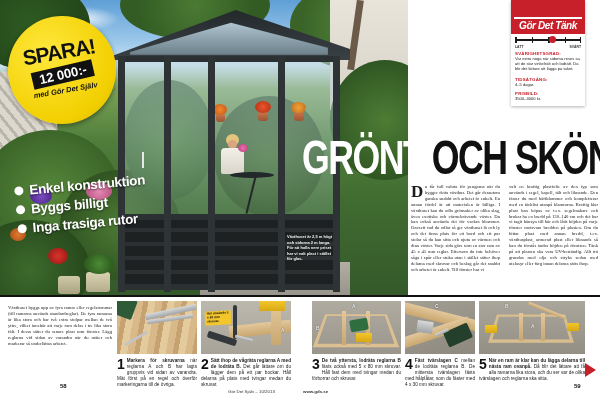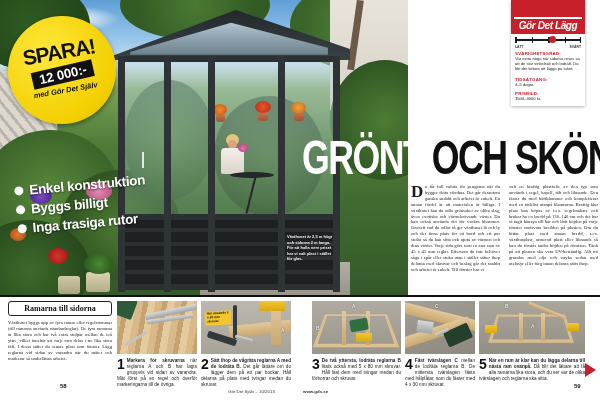--- a/index.html
+++ b/index.html
@@ -222,21 +222,21 @@
         </li>
     </ul>
   </div>
 
   <div class="headline"><span class="hl-white">GRÖNT</span><span class="hl-black"> OCH SKÖNT</span></div>
 
 
   <div class="info-card">
     <div class="card-header">
       <div class="logo-rule"></div>
-      <div class="card-logo">Gör Det Lägg</div>
+      <div class="card-logo">Gör Det Tänk</div>
     </div>
     <div class="scale">
       <div class="scale-track"></div>
       <div class="scale-tick" style="left:0;"></div>
       <div class="scale-tick" style="left:25%;"></div>
       <div class="scale-tick" style="left:50%;"></div>
       <div class="scale-tick" style="left:75%;"></div>
       <div class="scale-tick" style="right:0;"></div>
       <div class="scale-dot"></div>
     </div>
@@ -259,21 +259,20 @@
   </div>
 
   <div class="article">
     <div class="col col1"><span class="dropcap">D</span><span>u får full valuta för pengarna när du bygger detta växthus. Det går dessutom ganska snabbt och arbetet är enkelt. En annan fördel är att materialen är billiga. I växthuset kan du odla grönsaker av olika slag, även exotiska och värmekrävande växter. Du kan också använda det för vackra blommor. Oavsett vad du odlar så ger växthuset lä och ly och det finns plats för ett bord och ett par stolar så du kan sitta och njuta av värmen och dina växter. Varje sida görs som en stor ram av 45 x 45 mm reglar. Eftersom du inte behöver såga i spår eller stuka utan i stället sätter ihop delarna med skruvar och beslag går det snabbt och arbetet är enkelt. Till fönster har vi</span></div>
     <div class="col col2">valt en kraftig plastfolie av den typ som används i segel, kapell, tält och liknande. Den fäster du med häftklammer och kompletterar med en täcklist utanpå klamrarna. Kraftig klar plast kan köpas av t.ex. segelmakare och brukar ha en bredd på 130–140 cm och det har vi tagit hänsyn till här och låtit höjden på varje fönster motsvara bredden på plasten. Om du hittar plast med annan bredd, t.ex. växthusplast, armerad plast eller liknande så kan du förstås ändra höjden på fönstren. Tänk på att plasten ska vara UV-beständig. Allt trä grundas med olja och stryks sedan med utelasyr eller färg innan delarna sätts ihop.</div>
   </div>
 
   <div class="rule"></div>
 
   <div class="ramarna">
-    <div class="ramarna-title">Ramarna till sidorna</div>
     <div class="ramarna-text">Växthuset byggs upp av fyra ramar eller regelstommar (till ramarna används standardreglar). De fyra ramarna är lika stora och har två extra stolpar mellan de två yttre, vilket innebär att varje ram delas i tre lika stora fält. I dessa sätter du senare plast som fönster. Lägg reglarna vid sidan av varandra när du mäter och markerar så underlättas arbetet.</div>
   </div>
 
   <div class="step" style="left:117px;width:80px;">
     <div class="step-photo ph1">
       <div class="deco tool-dark" style="left:-4px;top:-4px;width:22px;height:20px;transform:rotate(20deg);background:#2f5a38;"></div>
       <div class="deco metal" style="left:28px;top:8px;width:52px;height:6px;transform:rotate(-12deg);"></div>
       <div class="deco metal" style="left:30px;top:16px;width:46px;height:4px;transform:rotate(-8deg);"></div>
       <div class="deco" style="left:6px;top:36px;width:26px;height:2.5px;background:#c4c4c4;transform:rotate(-30deg);"></div>
     </div>

